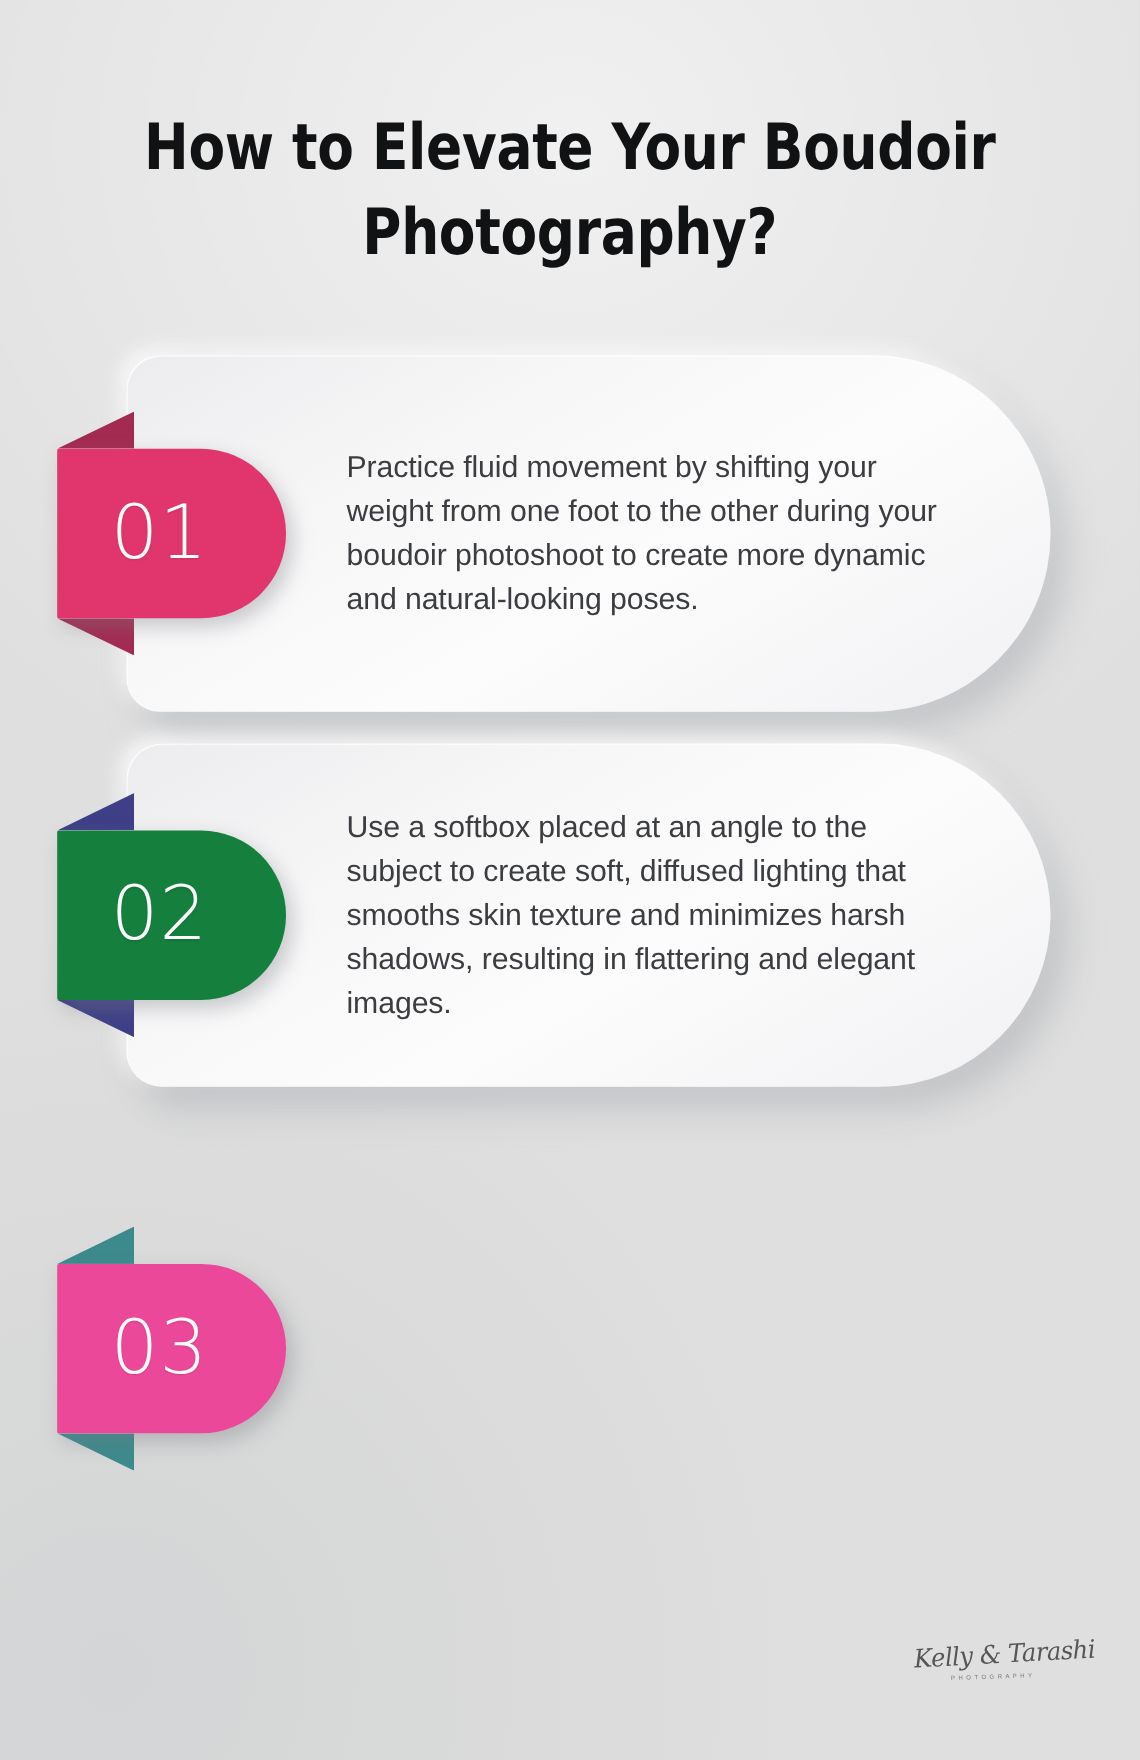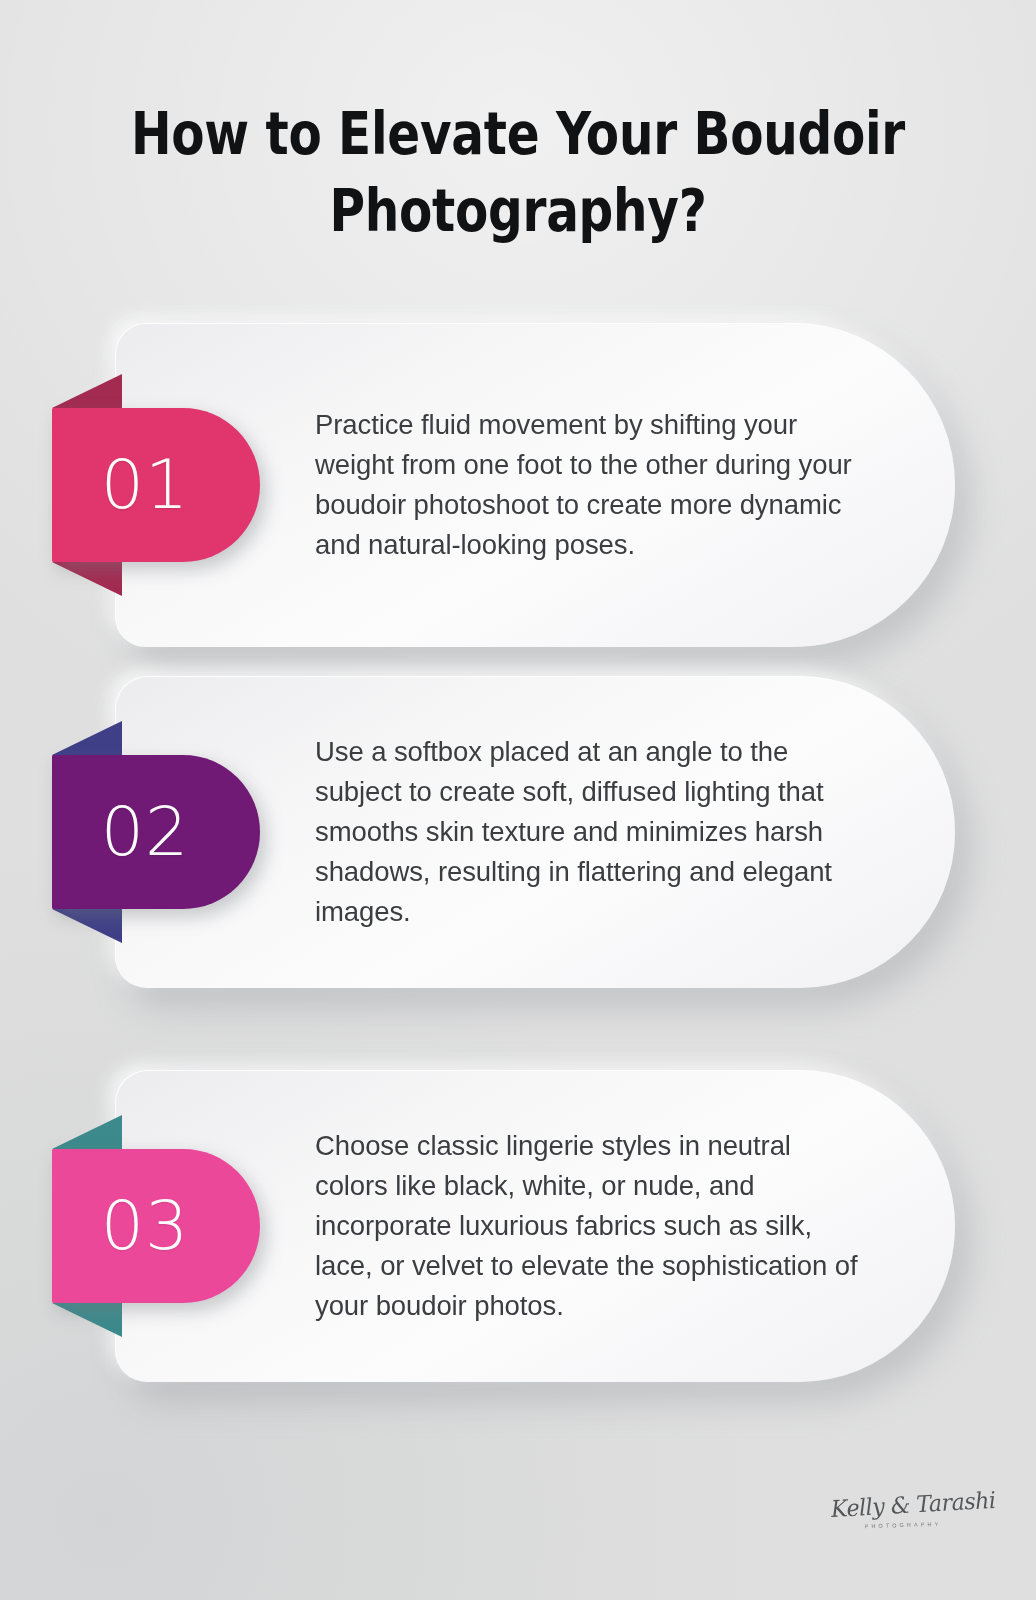--- a/index.html
+++ b/index.html
@@ -200,30 +200,27 @@
     </div>
   </div>
 
   <div class="card-row r2">
     <div class="panel">
       <p class="panel-text">Use a softbox placed at an angle to the subject to create soft, diffused lighting that smooths skin texture and minimizes harsh shadows, resulting in flattering and elegant images.</p>
     </div>
     <div class="badge-wrap">
       <div class="fold top" style="background:#3e3f87"></div>
       <div class="fold bottom" style="background:#3e3f87"></div>
-      <div class="badge" style="background:#701a75">
+      <div class="badge" style="background:#15803d">
         <span class="badge-num">02</span>
       </div>
     </div>
   </div>
 
   <div class="card-row r3">
-    <div class="panel">
-      <p class="panel-text">Choose classic lingerie styles in neutral colors like black, white, or nude, and incorporate luxurious fabrics such as silk, lace, or velvet to elevate the sophistication of your boudoir photos.</p>
-    </div>
     <div class="badge-wrap">
       <div class="fold top" style="background:#3c8a8c"></div>
       <div class="fold bottom" style="background:#3c8a8c"></div>
       <div class="badge" style="background:#ec4899">
         <span class="badge-num">03</span>
       </div>
     </div>
   </div>
 
 </div>

